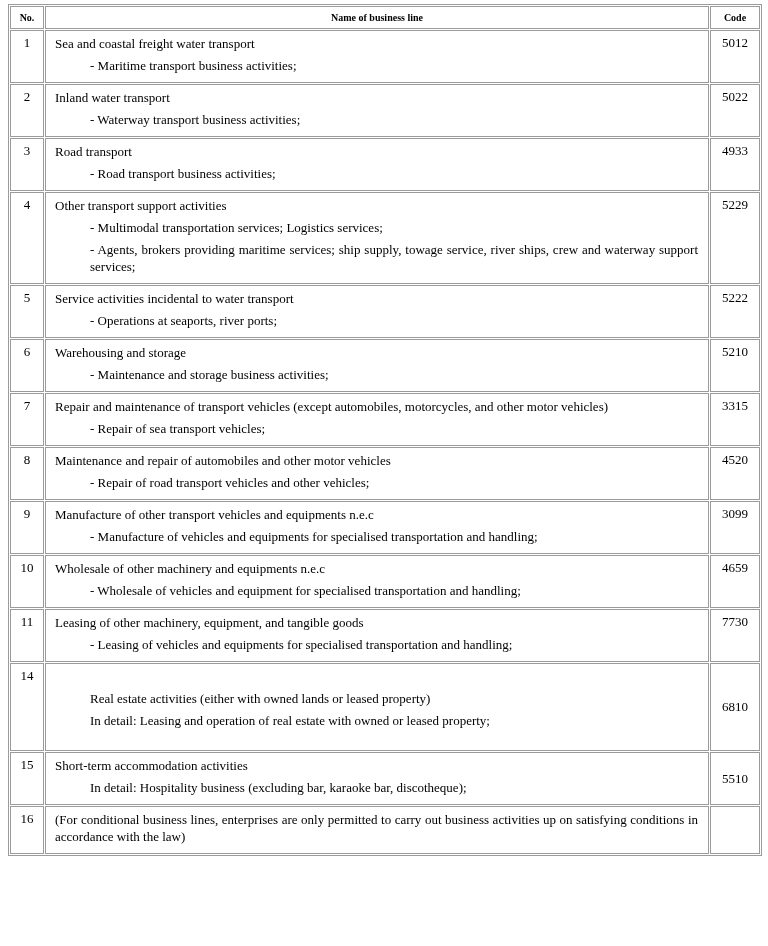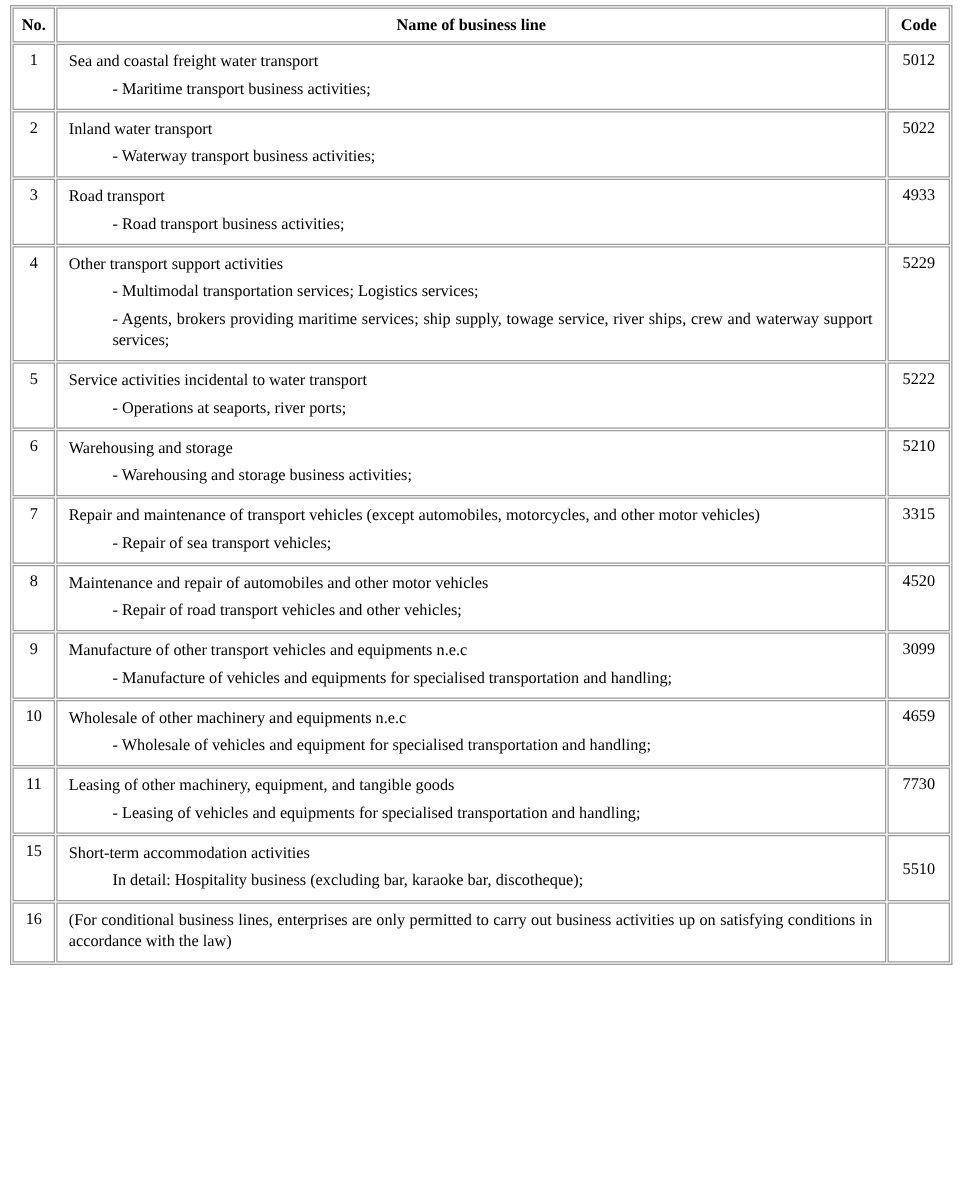--- a/index.html
+++ b/index.html
@@ -27,21 +27,21 @@
   }
   th, td {
     border: 1px solid var(--border-color);
     vertical-align: top;
     background: var(--bg-color);
   }
   th {
     font-weight: bold;
     text-align: center;
     padding: 5px 4px;
-    font-size: 13px;
+    font-size: 10px;
   }
   td.no-cell {
     text-align: center;
     padding: 4px 2px 8px;
   }
   td.name-cell {
     padding: 4px 10px 8px 9px;
     text-align: justify;
   }
   td.code-cell {
@@ -112,21 +112,21 @@
         <td class="name-cell">
           <p>Service activities incidental to water transport</p>
           <p>- Operations at seaports, river ports;</p>
         </td>
         <td class="code-cell">5222</td>
       </tr>
       <tr>
         <td class="no-cell">6</td>
         <td class="name-cell">
           <p>Warehousing and storage</p>
-          <p>- Warehousing and storage business activities;</p>
+          <p>- Maintenance and storage business activities;</p>
         </td>
         <td class="code-cell">5210</td>
       </tr>
       <tr>
         <td class="no-cell">7</td>
         <td class="name-cell">
           <p>Repair and maintenance of transport vehicles (except automobiles, motorcycles, and other motor vehicles)</p>
           <p>- Repair of sea transport vehicles;</p>
         </td>
         <td class="code-cell">3315</td>
@@ -156,20 +156,29 @@
         <td class="code-cell">4659</td>
       </tr>
       <tr>
         <td class="no-cell">11</td>
         <td class="name-cell">
           <p>Leasing of other machinery, equipment, and tangible goods</p>
           <p>- Leasing of vehicles and equipments for specialised transportation and handling;</p>
         </td>
         <td class="code-cell">7730</td>
       </tr>
+      <tr class="tall">
+        <td class="no-cell">14</td>
+        <td class="name-cell">
+          <p class="blank"></p>
+          <p>Real estate activities (either with owned lands or leased property)</p>
+          <p>In detail: Leasing and operation of real estate with owned or leased property;</p>
+        </td>
+        <td class="code-cell middle">6810</td>
+      </tr>
       <tr>
         <td class="no-cell">15</td>
         <td class="name-cell">
           <p>Short-term accommodation activities</p>
           <p>In detail: Hospitality business (excluding bar, karaoke bar, discotheque);</p>
         </td>
         <td class="code-cell middle">5510</td>
       </tr>
       <tr>
         <td class="no-cell">16</td>

